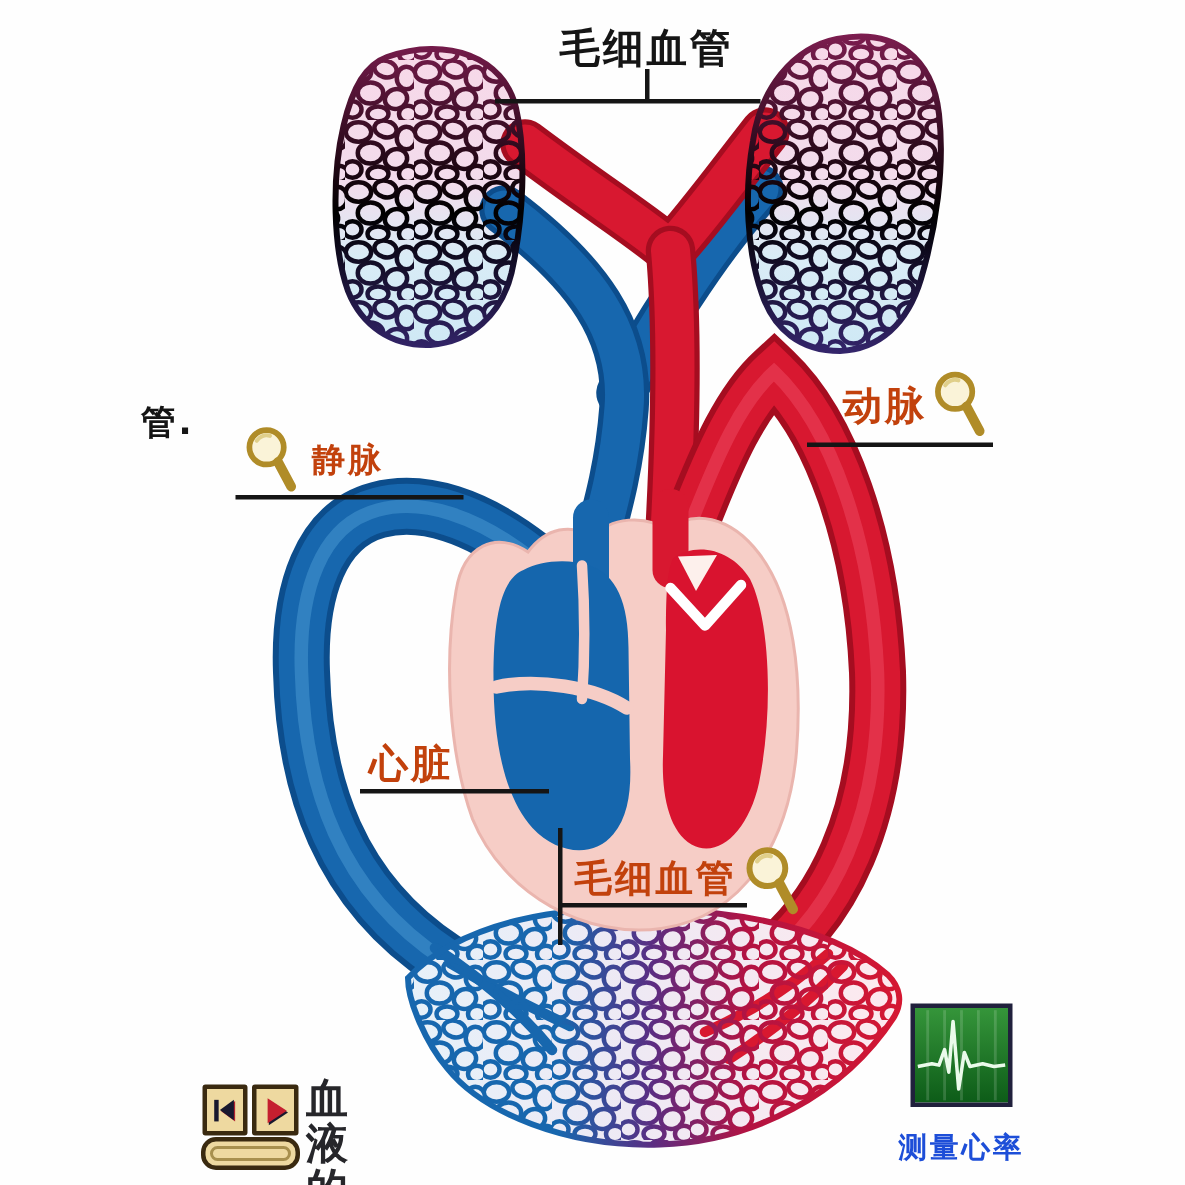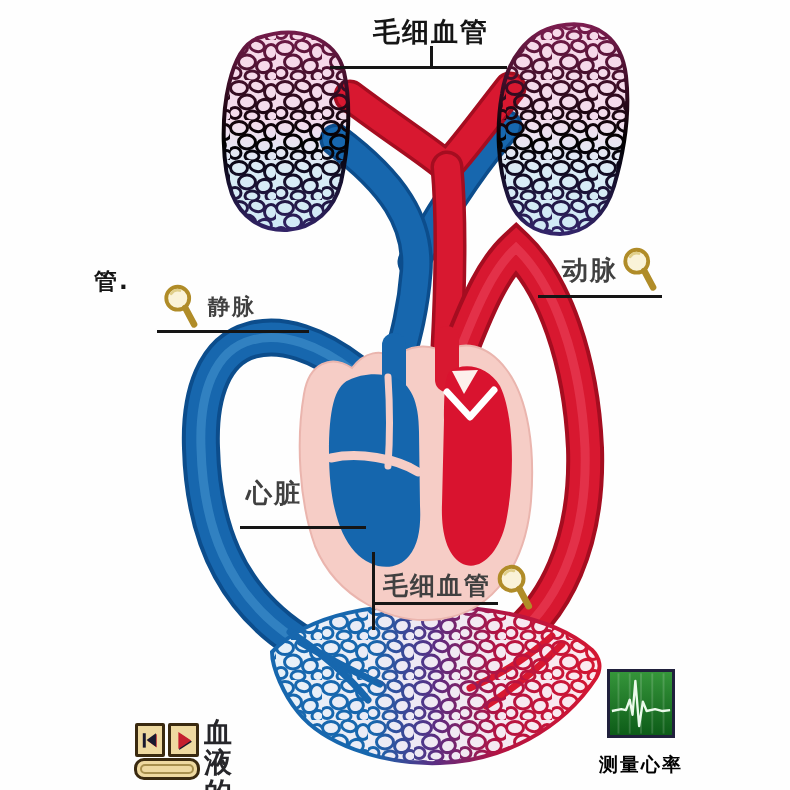--- a/index.html
+++ b/index.html
@@ -2,35 +2,35 @@
 <html><head>
 <meta charset="utf-8">
 <style>
   html,body{margin:0;padding:0;}
   body{width:790px;height:790px;background:#fefefe;overflow:hidden;
        font-family:"DejaVu Sans","Liberation Sans",sans-serif;}
   .stage{position:relative;width:790px;height:742px;background:#fefefe;}
   .art{position:absolute;left:0;top:0;}
   .lbl{position:absolute;font-weight:bold;white-space:nowrap;letter-spacing:2px;}
   .lbl-black{color:#151515;}
-  .lbl-red{color:#404040;}
+  .lbl-red{color:#c2410c;}
   .line{position:absolute;background:#151515;}
   .mag{position:absolute;}
   .controls{position:absolute;}
   .btn{position:absolute;background:#eed9a0;border:3px solid #3a2a10;border-radius:2px;
        box-sizing:border-box;display:flex;align-items:center;justify-content:center;cursor:pointer;}
   .pbar{position:absolute;background:#eed9a0;border:3px solid #3a2a10;border-radius:10px;
         box-sizing:border-box;}
   .pbar-inner{position:absolute;left:3px;top:3px;right:3px;bottom:3px;
         border:2px solid #a8904e;border-radius:6px;}
   .flowtext{position:absolute;font-weight:bold;color:#26262a;font-size:28px;
         line-height:30px;letter-spacing:3px;}
   .ecg{position:absolute;border:3px solid #20203c;box-sizing:border-box;
        background:linear-gradient(#35953a,#0d5c18);cursor:pointer;}
-  .measure{position:absolute;font-weight:bold;color:#000000;font-size:19px;letter-spacing:2px;}
+  .measure{position:absolute;font-weight:bold;color:#1d4ed8;font-size:19px;letter-spacing:2px;}
 </style>
 </head>
 <body>
 
 <div class="stage">
 
   <svg class="art" width="790" height="790" viewBox="0 0 790 790">
     <defs>
       <linearGradient id="lungFill" x1="0" y1="0" x2="0" y2="1">
         <stop offset="0" stop-color="#f7d8e8"></stop>
@@ -145,21 +145,21 @@
   <div class="line" style="left:372px;top:602px;width:126px;height:3px;"></div>
 
   <div class="lbl lbl-black" style="left:373px;top:14px;font-size:27px;">毛细血管</div>
 
   <div class="lbl lbl-black" style="left:94px;top:266px;font-size:23px;">管.</div>
 
   <div class="lbl lbl-red" style="left:208px;top:292px;font-size:22px;">静脉</div>
 
   <div class="lbl lbl-red" style="left:562px;top:253px;font-size:26px;">动脉</div>
 
-  <div class="lbl lbl-red" style="left:246px;top:476px;font-size:26px;">心脏</div>
+  <div class="lbl lbl-red" style="left:246px;top:492px;font-size:26px;">心脏</div>
 
   <div class="lbl lbl-red" style="left:383px;top:569px;font-size:25px;">毛细血管</div>
 
   <svg class="mag" style="left:161px;top:284px;" width="40" height="48" viewBox="0 0 34 44">
     <circle cx="14" cy="13" r="10.5" fill="#faf3d8" stroke="#b08c28" stroke-width="3.5"></circle>
     <path d="M 8,9 A 7,7 0 0 1 16,6" stroke="#e0cf8a" stroke-width="2.5" fill="none" stroke-linecap="round"></path>
     <line x1="21" y1="22" x2="29" y2="37" stroke="#b08c28" stroke-width="6" stroke-linecap="round"></line>
   </svg>
   <svg class="mag" style="left:620px;top:247px;" width="40" height="48" viewBox="0 0 34 44">
     <circle cx="14" cy="13" r="10.5" fill="#faf3d8" stroke="#b08c28" stroke-width="3.5"></circle>

